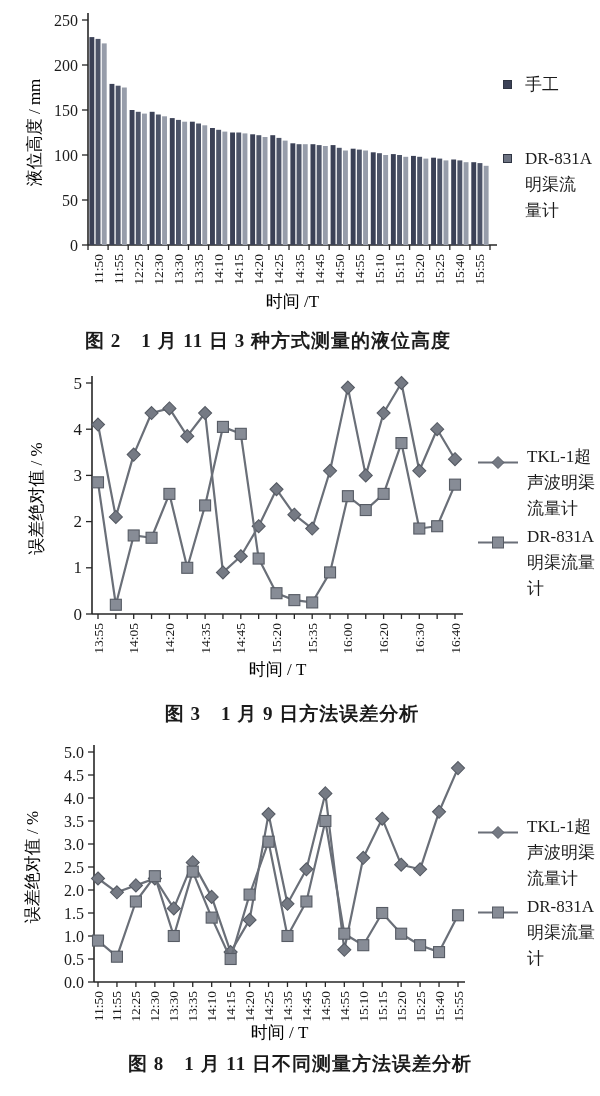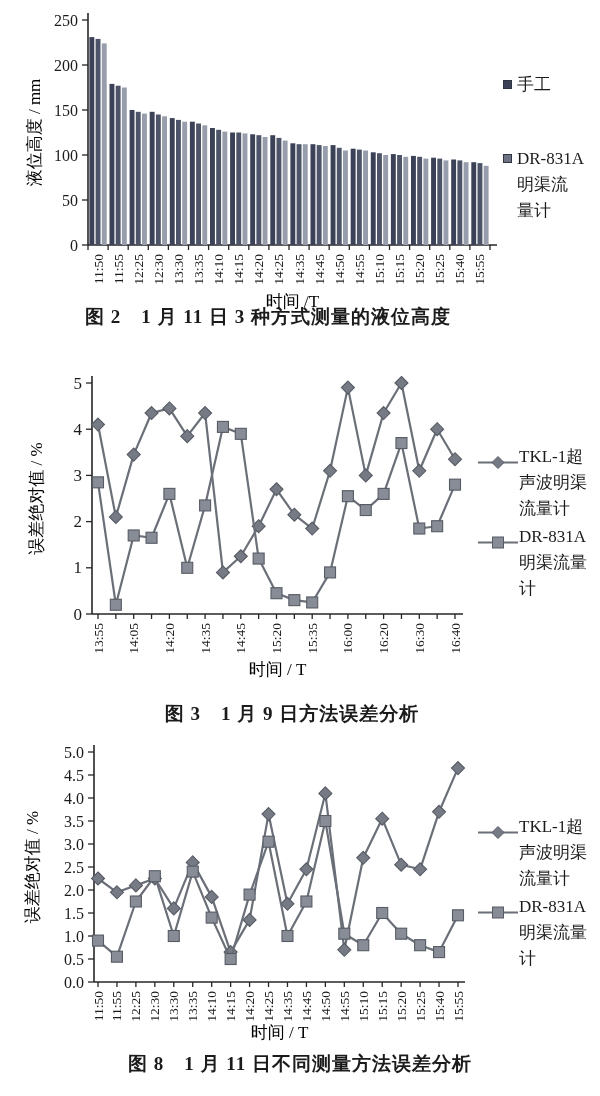--- a/index.html
+++ b/index.html
@@ -10,26 +10,26 @@
   }
   .fig{position:relative;width:600px;}
   #fig2-block{height:348px;}
   #fig3-block{height:390px;}
   #fig4-block{height:358px;}
   .plot{position:absolute;left:0;top:0;}
   .caption{
     position:absolute;left:0;width:600px;text-align:center;
     font-size:19px;font-weight:700;letter-spacing:1px;white-space:nowrap;
   }
-  #fig2-caption{top:304px;padding-right:64px;box-sizing:border-box;}
+  #fig2-caption{top:328px;padding-right:64px;box-sizing:border-box;}
   #fig3-caption{top:353px;padding-right:16px;box-sizing:border-box;}
   #fig4-caption{top:313px;}
   .legend{
     position:absolute;display:flex;align-items:flex-start;
-    font-size:17px;line-height:26px;
+    font-size:17px;line-height:26px;gap:8px;
   }
   .lg-label{white-space:pre-line;}
   .lg-sq{
     display:inline-block;width:9px;height:9px;margin:8px 5px 0 0;
     border:1px solid #2e3442;box-sizing:border-box;
   }
   .lg-linemarker{display:inline-block;margin:7px 1px 0 0;}
 </style>
 </head>
 <body>

